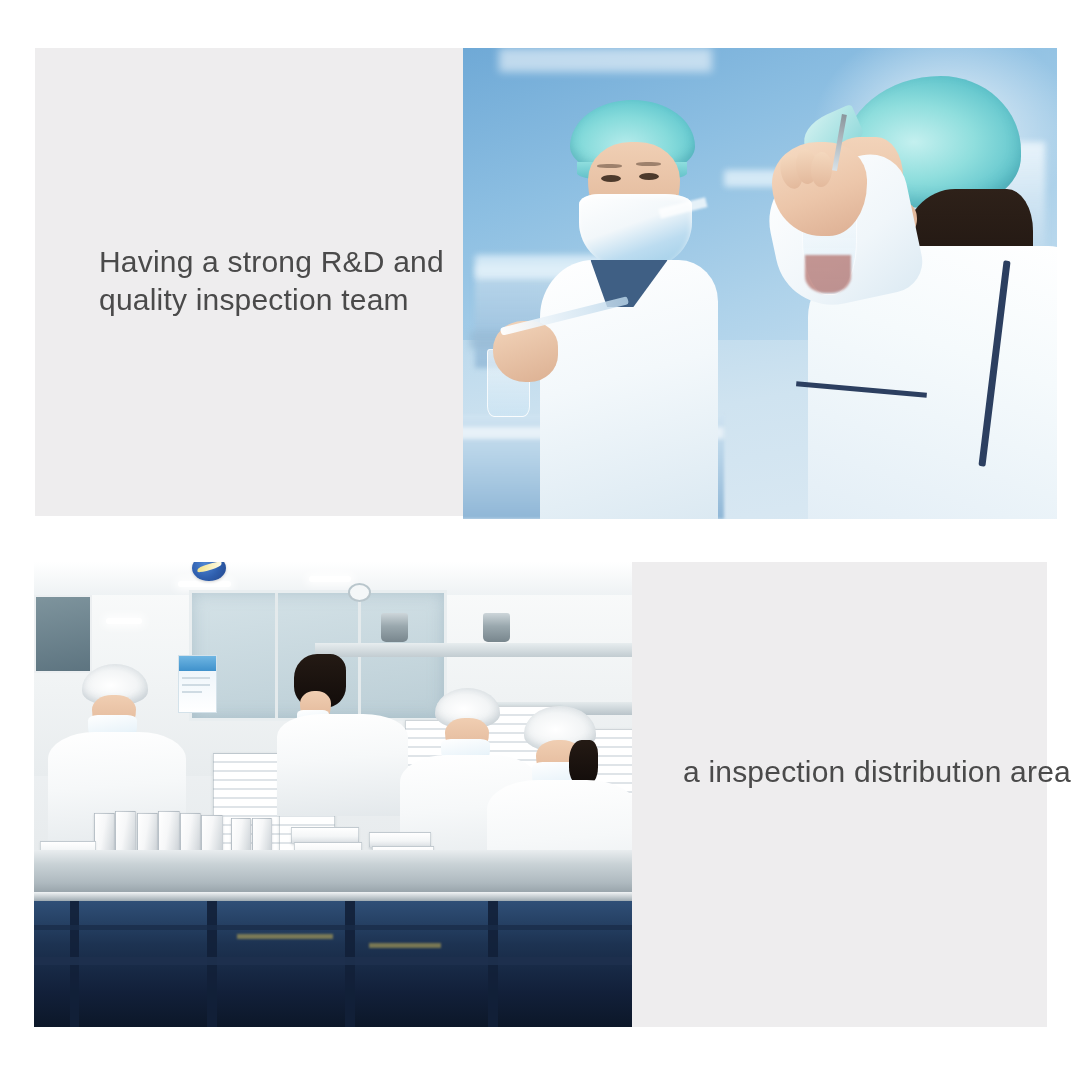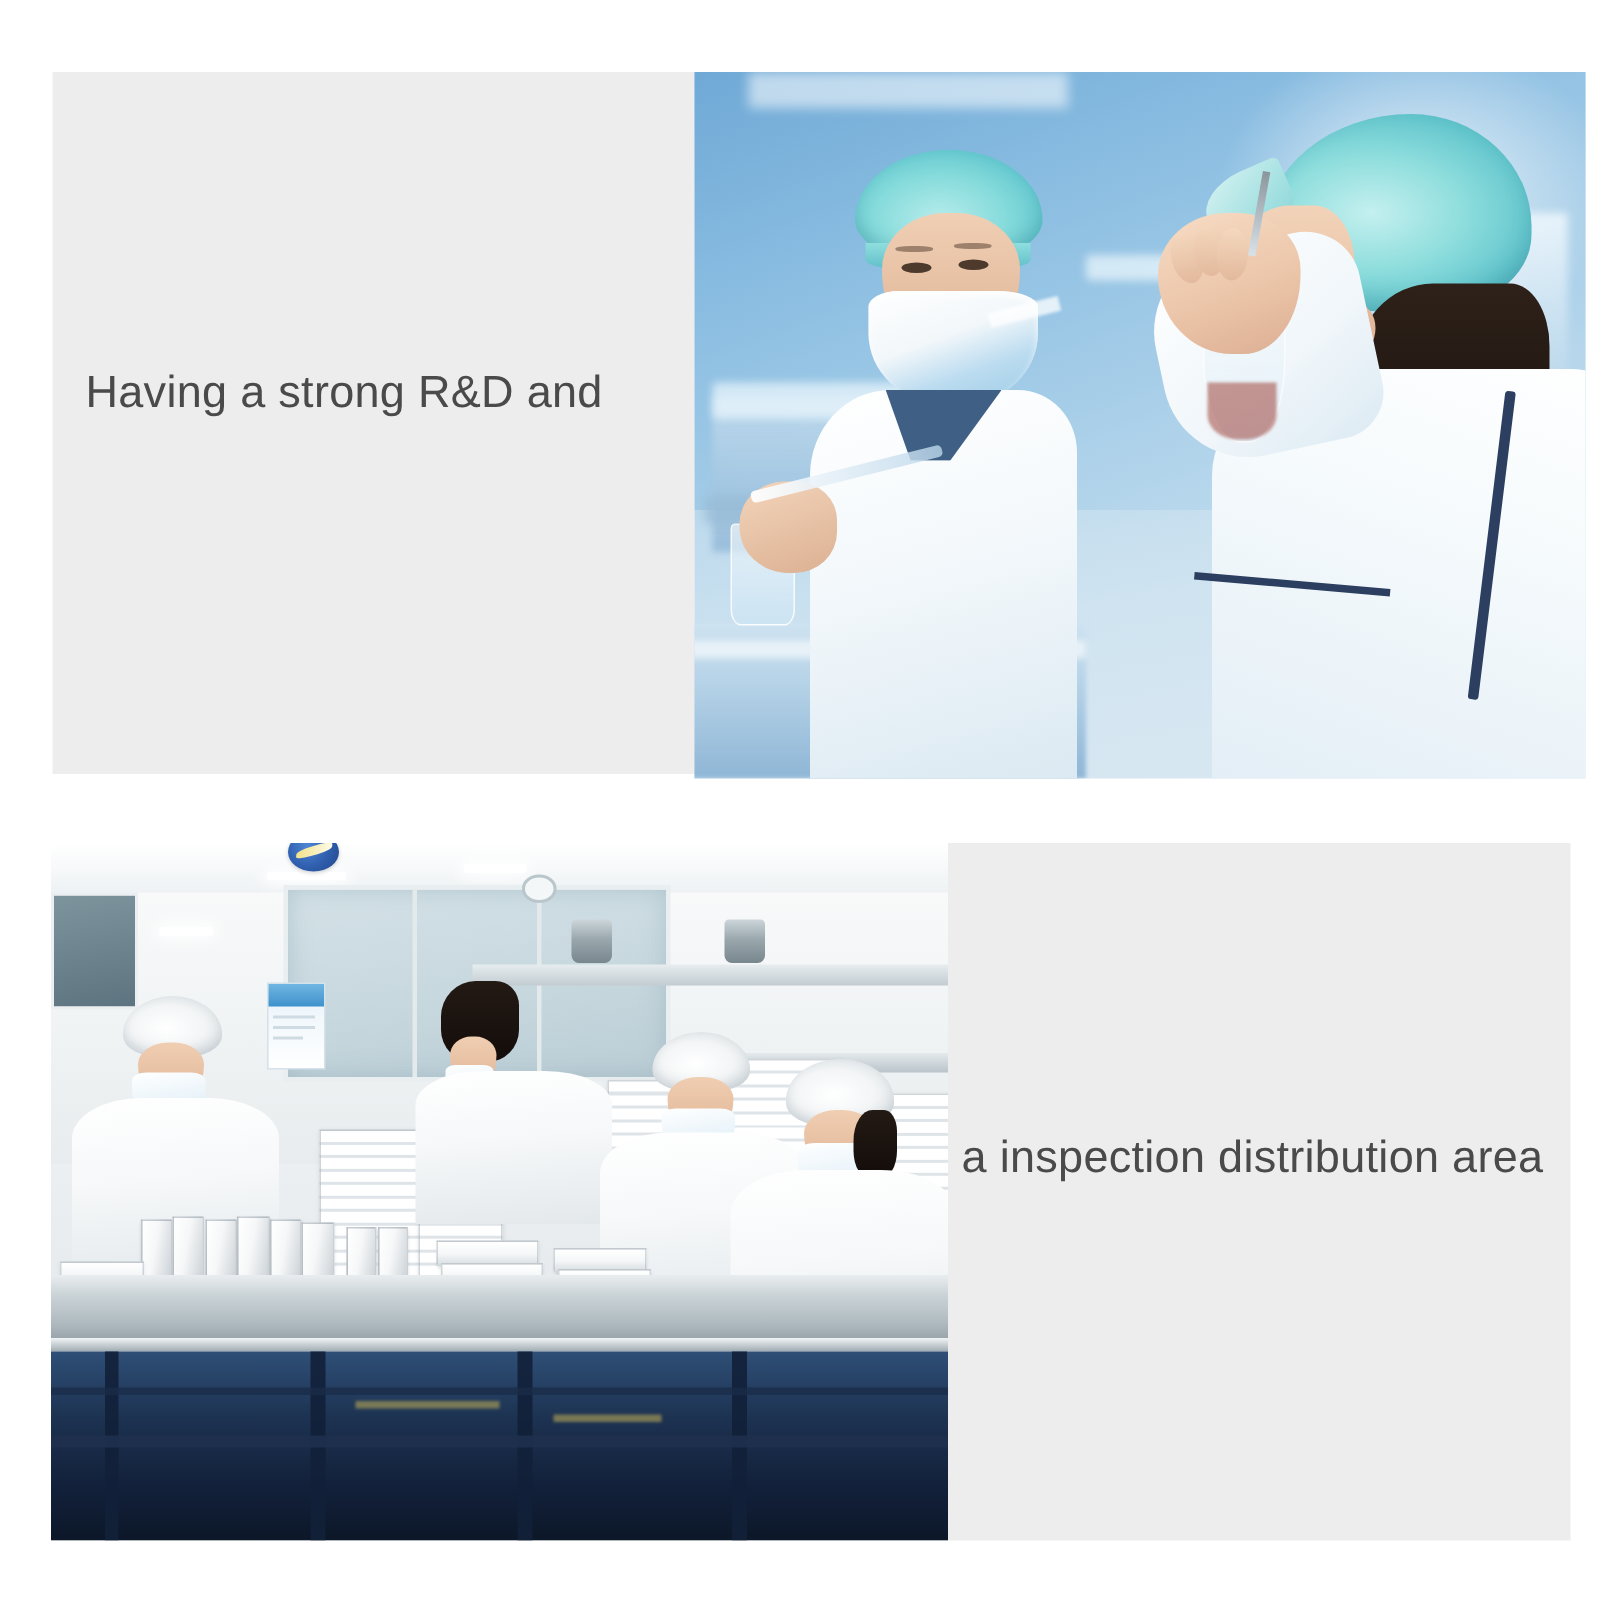--- a/index.html
+++ b/index.html
@@ -26,20 +26,21 @@
 
   .caption {
     position: absolute;
     color: #4a4a4a;
     font-family: "Liberation Sans", sans-serif;
     font-weight: 300;
     font-size: 30px;
     line-height: 1.28;
     letter-spacing: 0.2px;
     white-space: nowrap;
+    margin-left: 42px;
   }
   .caption .line { display: block; }
 
   
   .photo {
     position: absolute;
     overflow: hidden;
   }
 
   
@@ -415,20 +416,21 @@
   }
 </style>
 </head>
 <body>
 
 <div class="panel gray-panel" id="top-gray" style="left:35px; top:48px; width:428px; height:468px;">
 </div>
 
 <div class="caption" style="left:57px; top:243px; width:400px;">
   <span class="line">Having a strong R&amp;D and</span>
+  <span class="line">quality inspection team</span>
 </div>
 
 <div class="photo" id="photo-lab" style="left:463px; top:48px; width:594px; height:471px;">
   <div class="bg-wall"></div>
   <div class="ceiling-strip"></div>
   <div class="glow"></div>
   <div class="shelf s3"></div>
   <div class="shelf s4"></div>
   <div class="rack"></div>
   <div class="cabinet"></div>

